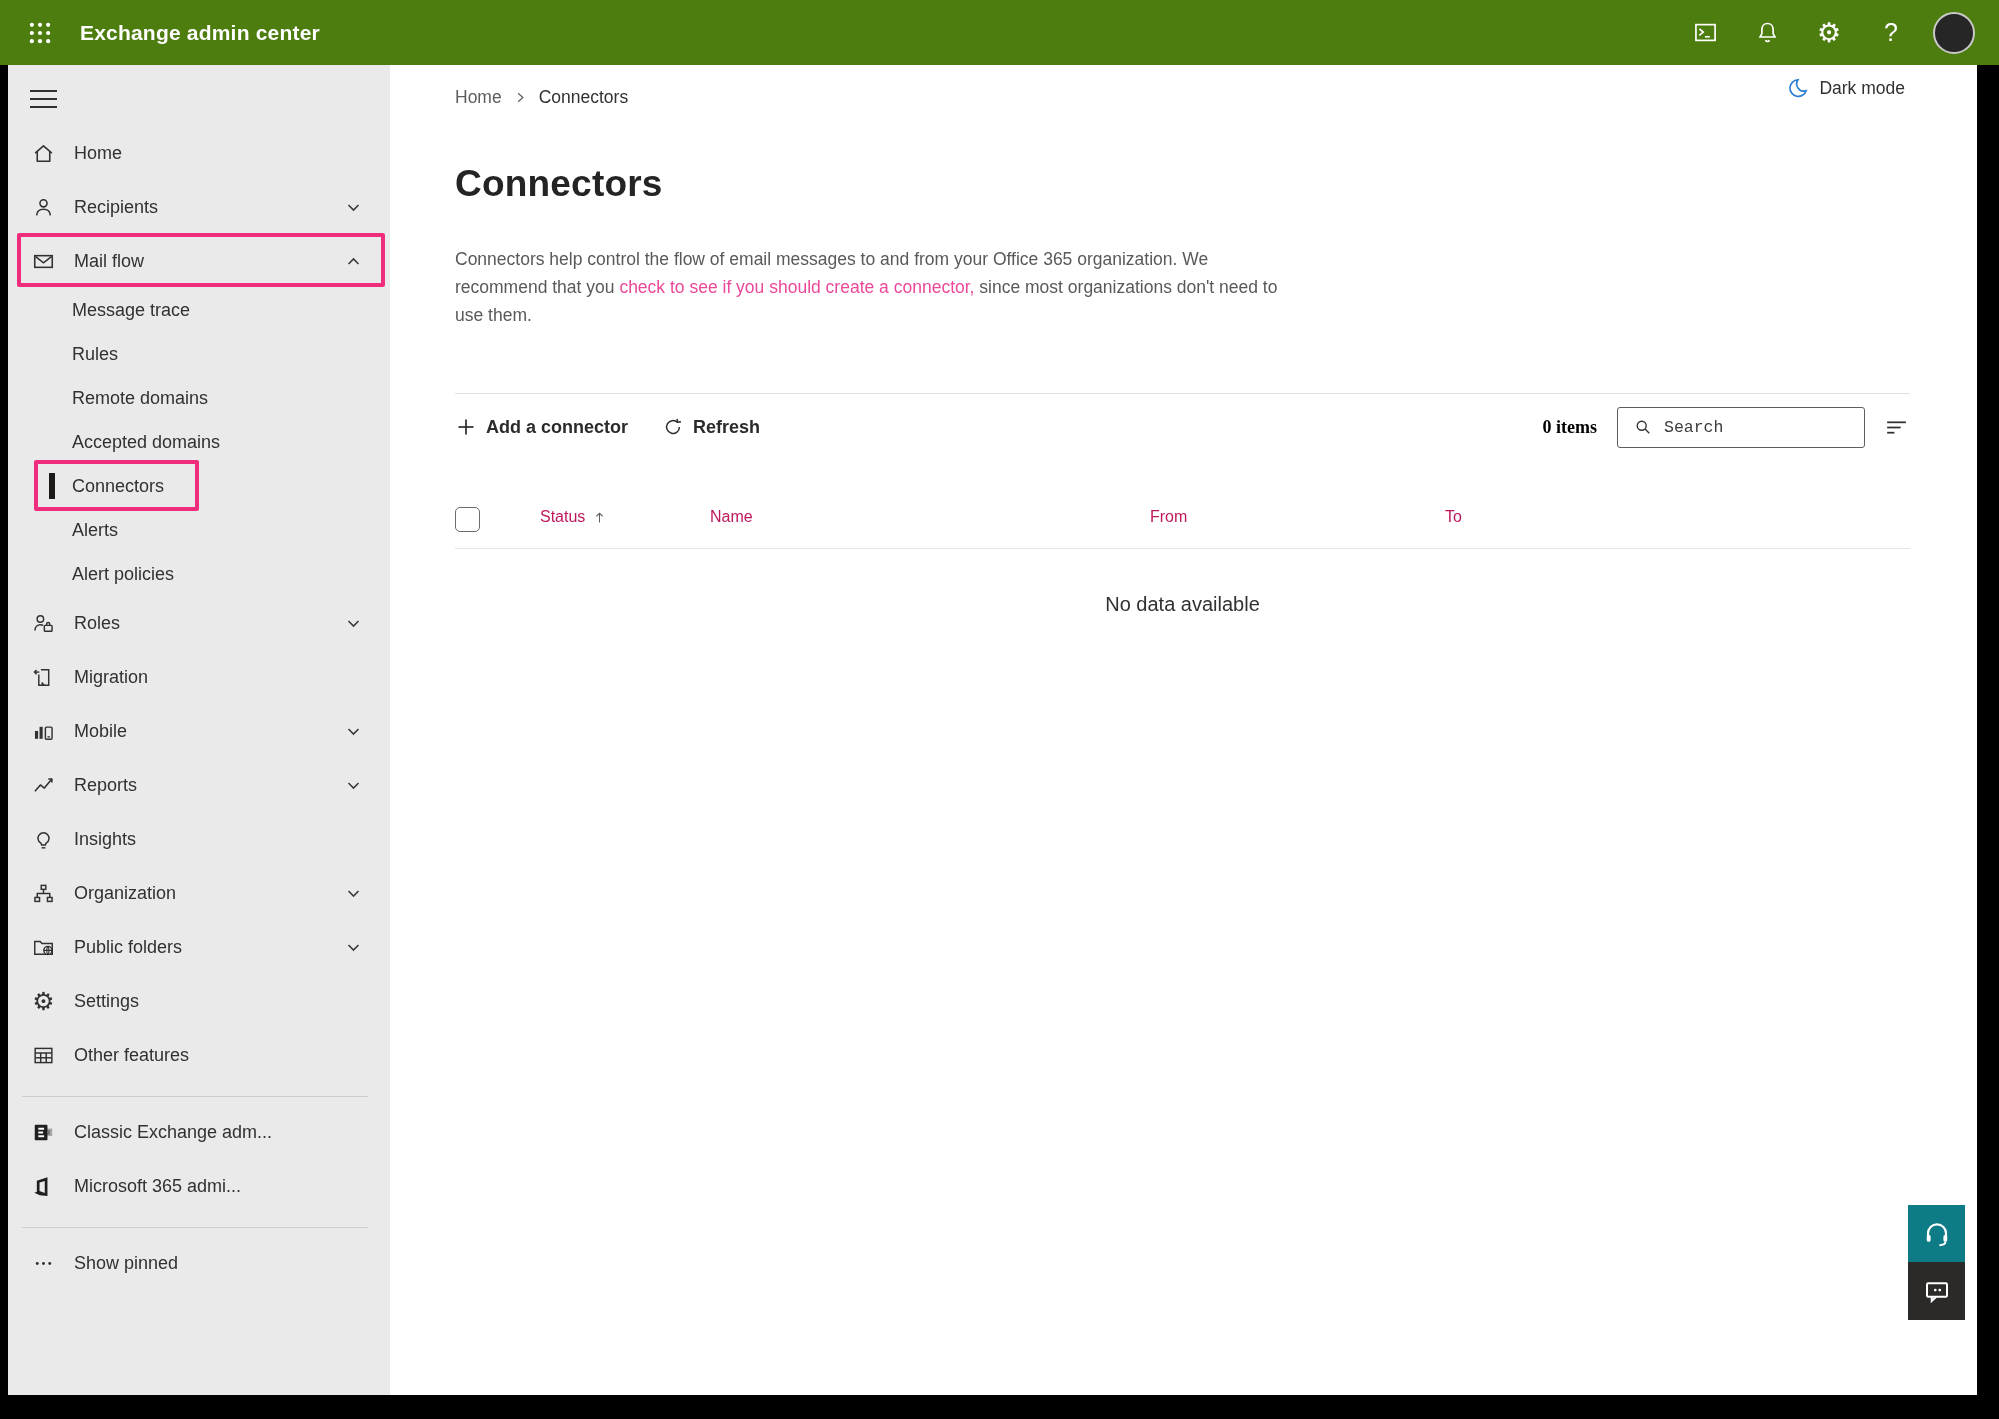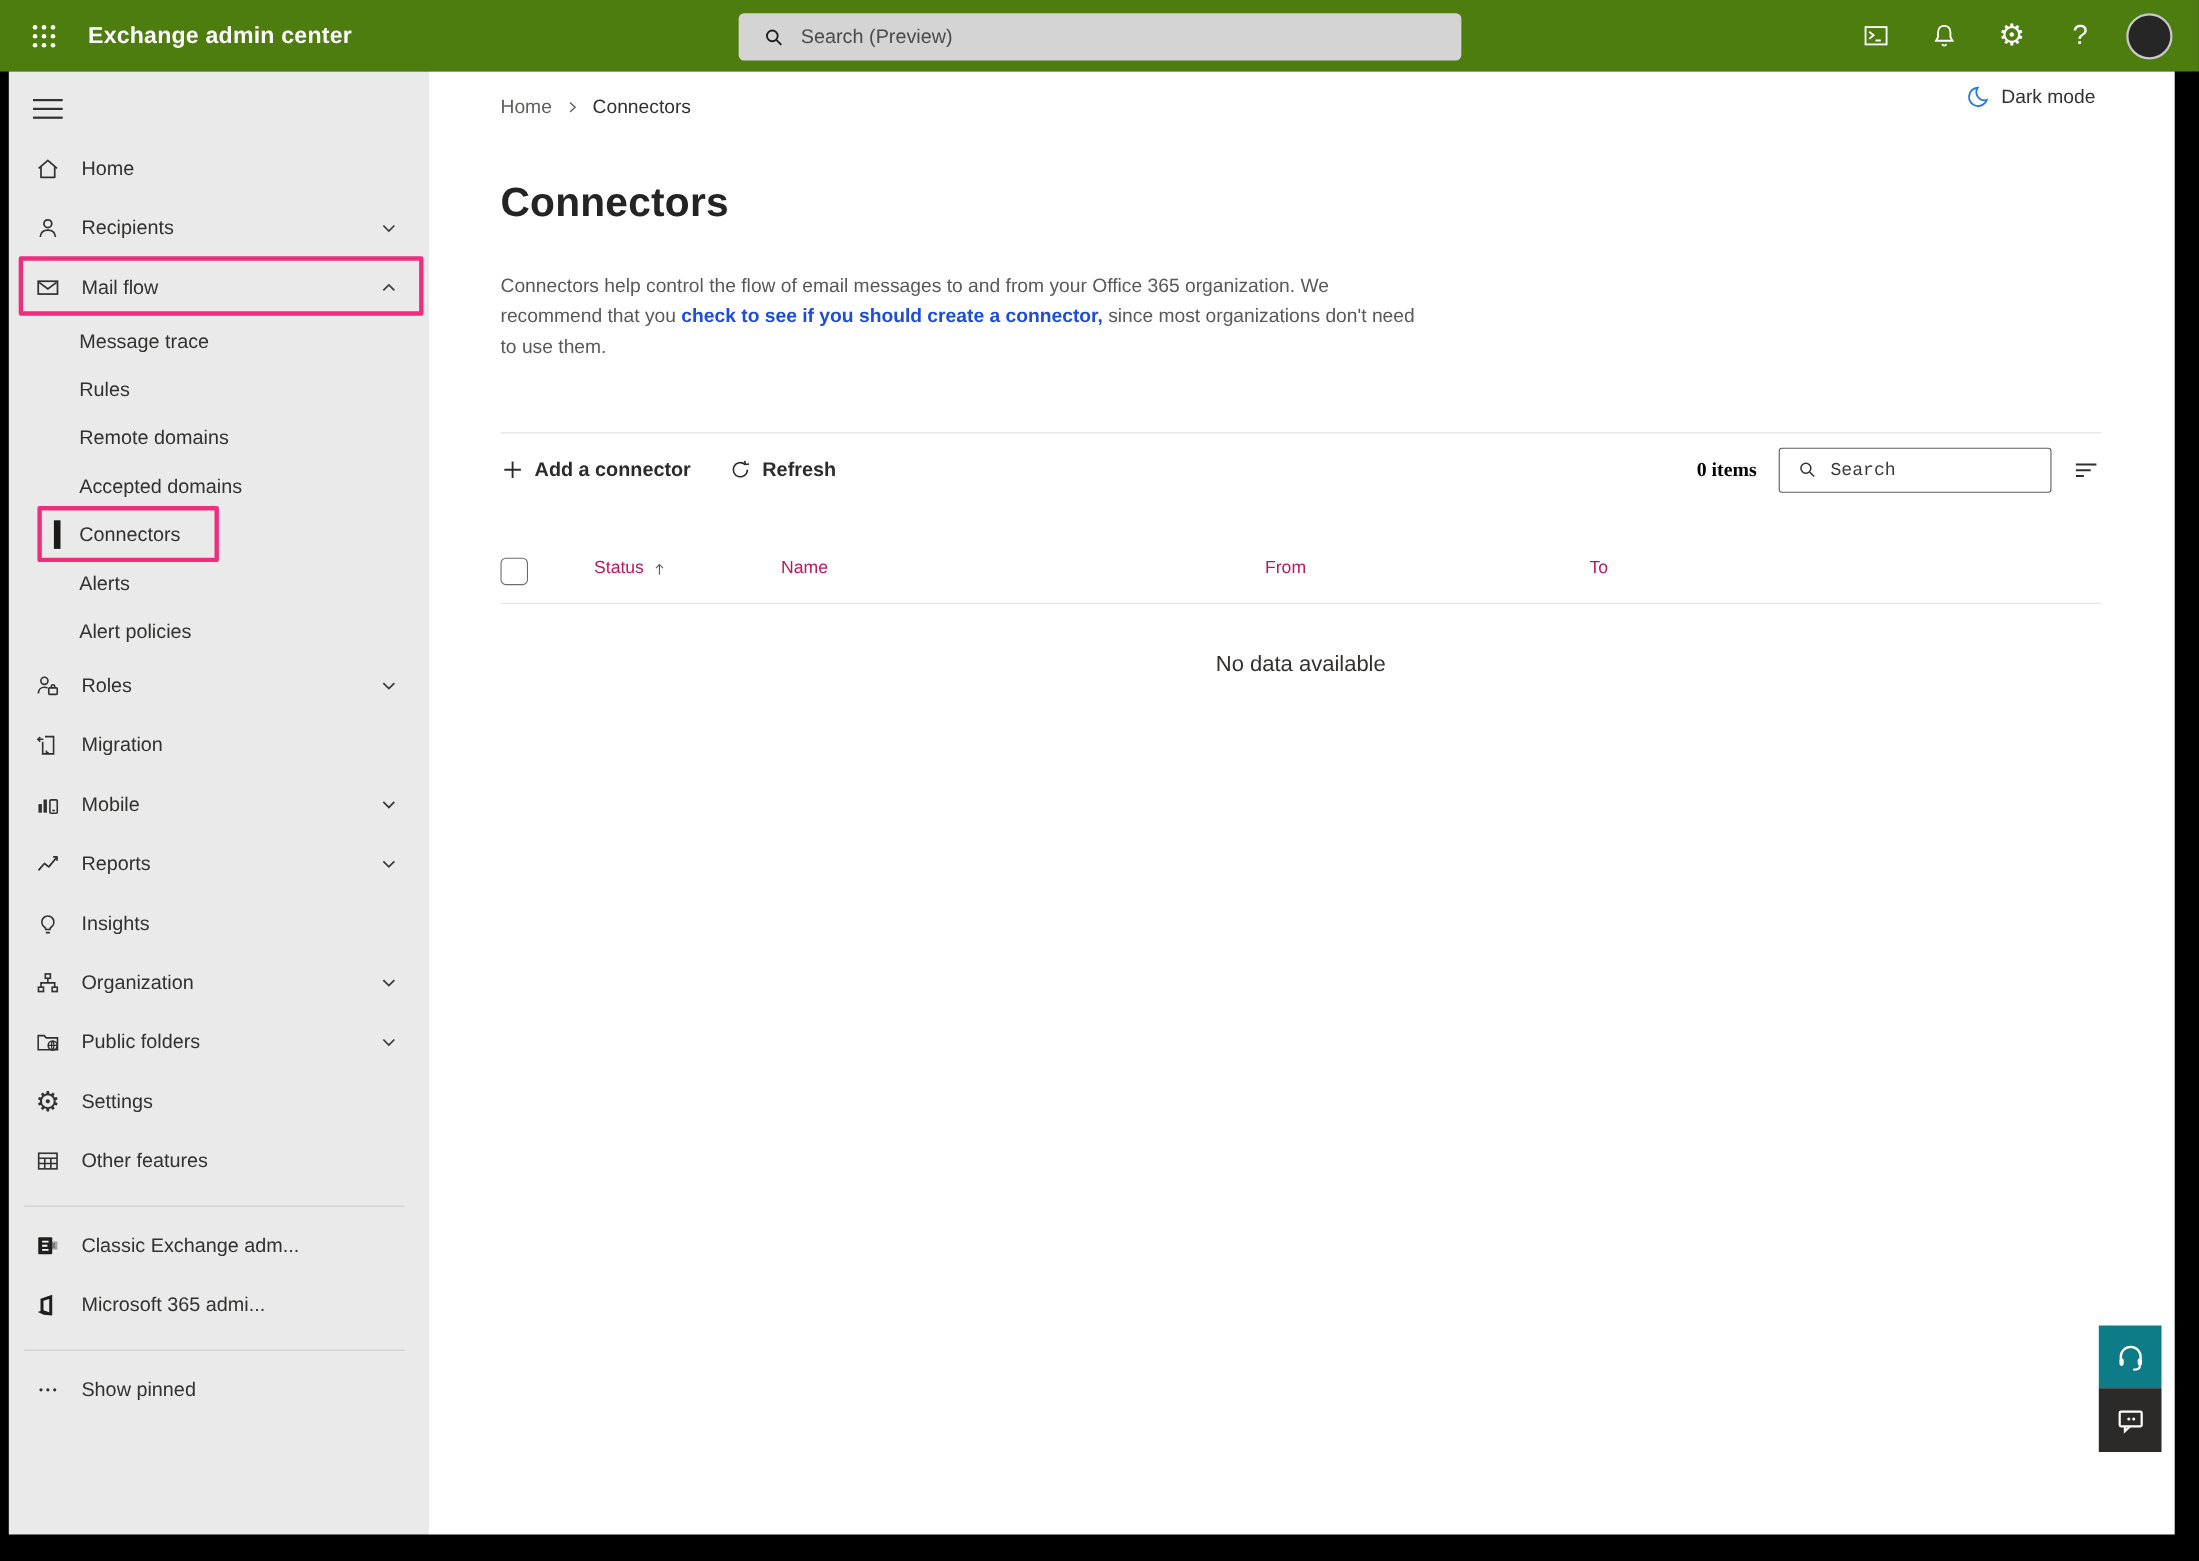--- a/index.html
+++ b/index.html
@@ -38,21 +38,21 @@
   .ann-connectors { left:26px; top:395px; width:165px; height:51px; }
 
   
   .main { position:absolute; left:390px; top:65px; width:1587px; height:1330px; background:#fff; }
   .breadcrumb { position:absolute; left:65px; top:22px; display:flex; align-items:center; gap:11px; font-size:17.5px; }
   .bc-home { color:#605e5c; cursor:pointer; }
   .bc-cur { color:#323130; }
   .darkmode { position:absolute; right:72px; top:11px; display:flex; align-items:center; gap:10px; font-size:17.5px; color:#323130; cursor:pointer; }
   .page-title { position:absolute; left:65px; top:98px; font-size:37px; font-weight:700; color:#242424; letter-spacing:.2px; }
   .page-desc { position:absolute; left:65px; top:180px; width:845px; font-size:17.5px; line-height:28px; color:#595959; }
-  .page-desc .lnk { color:#1d4ed8; font-weight:700; cursor:pointer; }
+  .page-desc .lnk { color:#ec4899; font-weight:400; cursor:pointer; }
   .div1 { position:absolute; left:65px; top:328px; width:1455px; height:1px; background:#e1e1e1; }
   .toolbar { position:absolute; left:65px; top:340px; width:1455px; height:44px; display:flex; align-items:center; }
   .tool-btn { display:flex; align-items:center; gap:9px; font-size:18px; font-weight:600; color:#2b2b2b; cursor:pointer; }
   .tool-btn + .tool-btn { margin-left:34px; }
   .tb-right { margin-left:auto; display:flex; align-items:center; }
   .items-count { font-family:"Liberation Serif",serif; font-weight:700; font-size:18px; color:#000000; margin-right:20px; }
   .list-search { width:248px; height:41px; border:1.6px solid #5f5d5b; border-radius:3px; display:flex; align-items:center; padding-left:14px; gap:10px; background:#fff; }
   .list-search input { flex:1; min-width:0; border:none; outline:none; font-size:16.5px; color:#323130; font-family:Liberation Mono, monospace; background:transparent; }
   .list-search input::placeholder { color:#3b3b3b; opacity:1; }
   .filter-btn { margin-left:18px; display:flex; cursor:pointer; }
@@ -86,27 +86,20 @@
             <circle cx="5" cy="12" r="1.8"></circle>
             <circle cx="12" cy="12" r="1.8"></circle>
             <circle cx="19" cy="12" r="1.8"></circle>
             <circle cx="5" cy="19" r="1.8"></circle>
             <circle cx="12" cy="19" r="1.8"></circle>
             <circle cx="19" cy="19" r="1.8"></circle>
           </g>
         </svg>
     </div>
     <div class="app-title">Exchange admin center</div>
-    <div class="tb-search">
-      <svg width="24" height="24" viewBox="0 0 24 24" fill="none" stroke="#1f1f1f" stroke-width="1.7">
-          <circle cx="10.6" cy="10.6" r="4.9"></circle>
-          <line x1="14.3" y1="14.3" x2="18.8" y2="18.8"></line>
-        </svg>
-      <input placeholder="Search (Preview)" style="">
-    </div>
     <div class="tb-icons">
       <div class="tb-btn">
         <svg width="27" height="27" viewBox="0 0 24 24" fill="none" stroke="#fff" stroke-width="1.5">
             <rect x="3.5" y="5" width="17" height="14"></rect>
             <polyline points="6.5,8.7 10,11.6 6.5,14.5"></polyline>
             <line x1="11.5" y1="15.8" x2="15.8" y2="15.8"></line>
           </svg>
       </div>
       <div class="tb-btn">
         <svg width="27" height="27" viewBox="0 0 24 24" fill="none" stroke="#fff" stroke-width="1.5">

